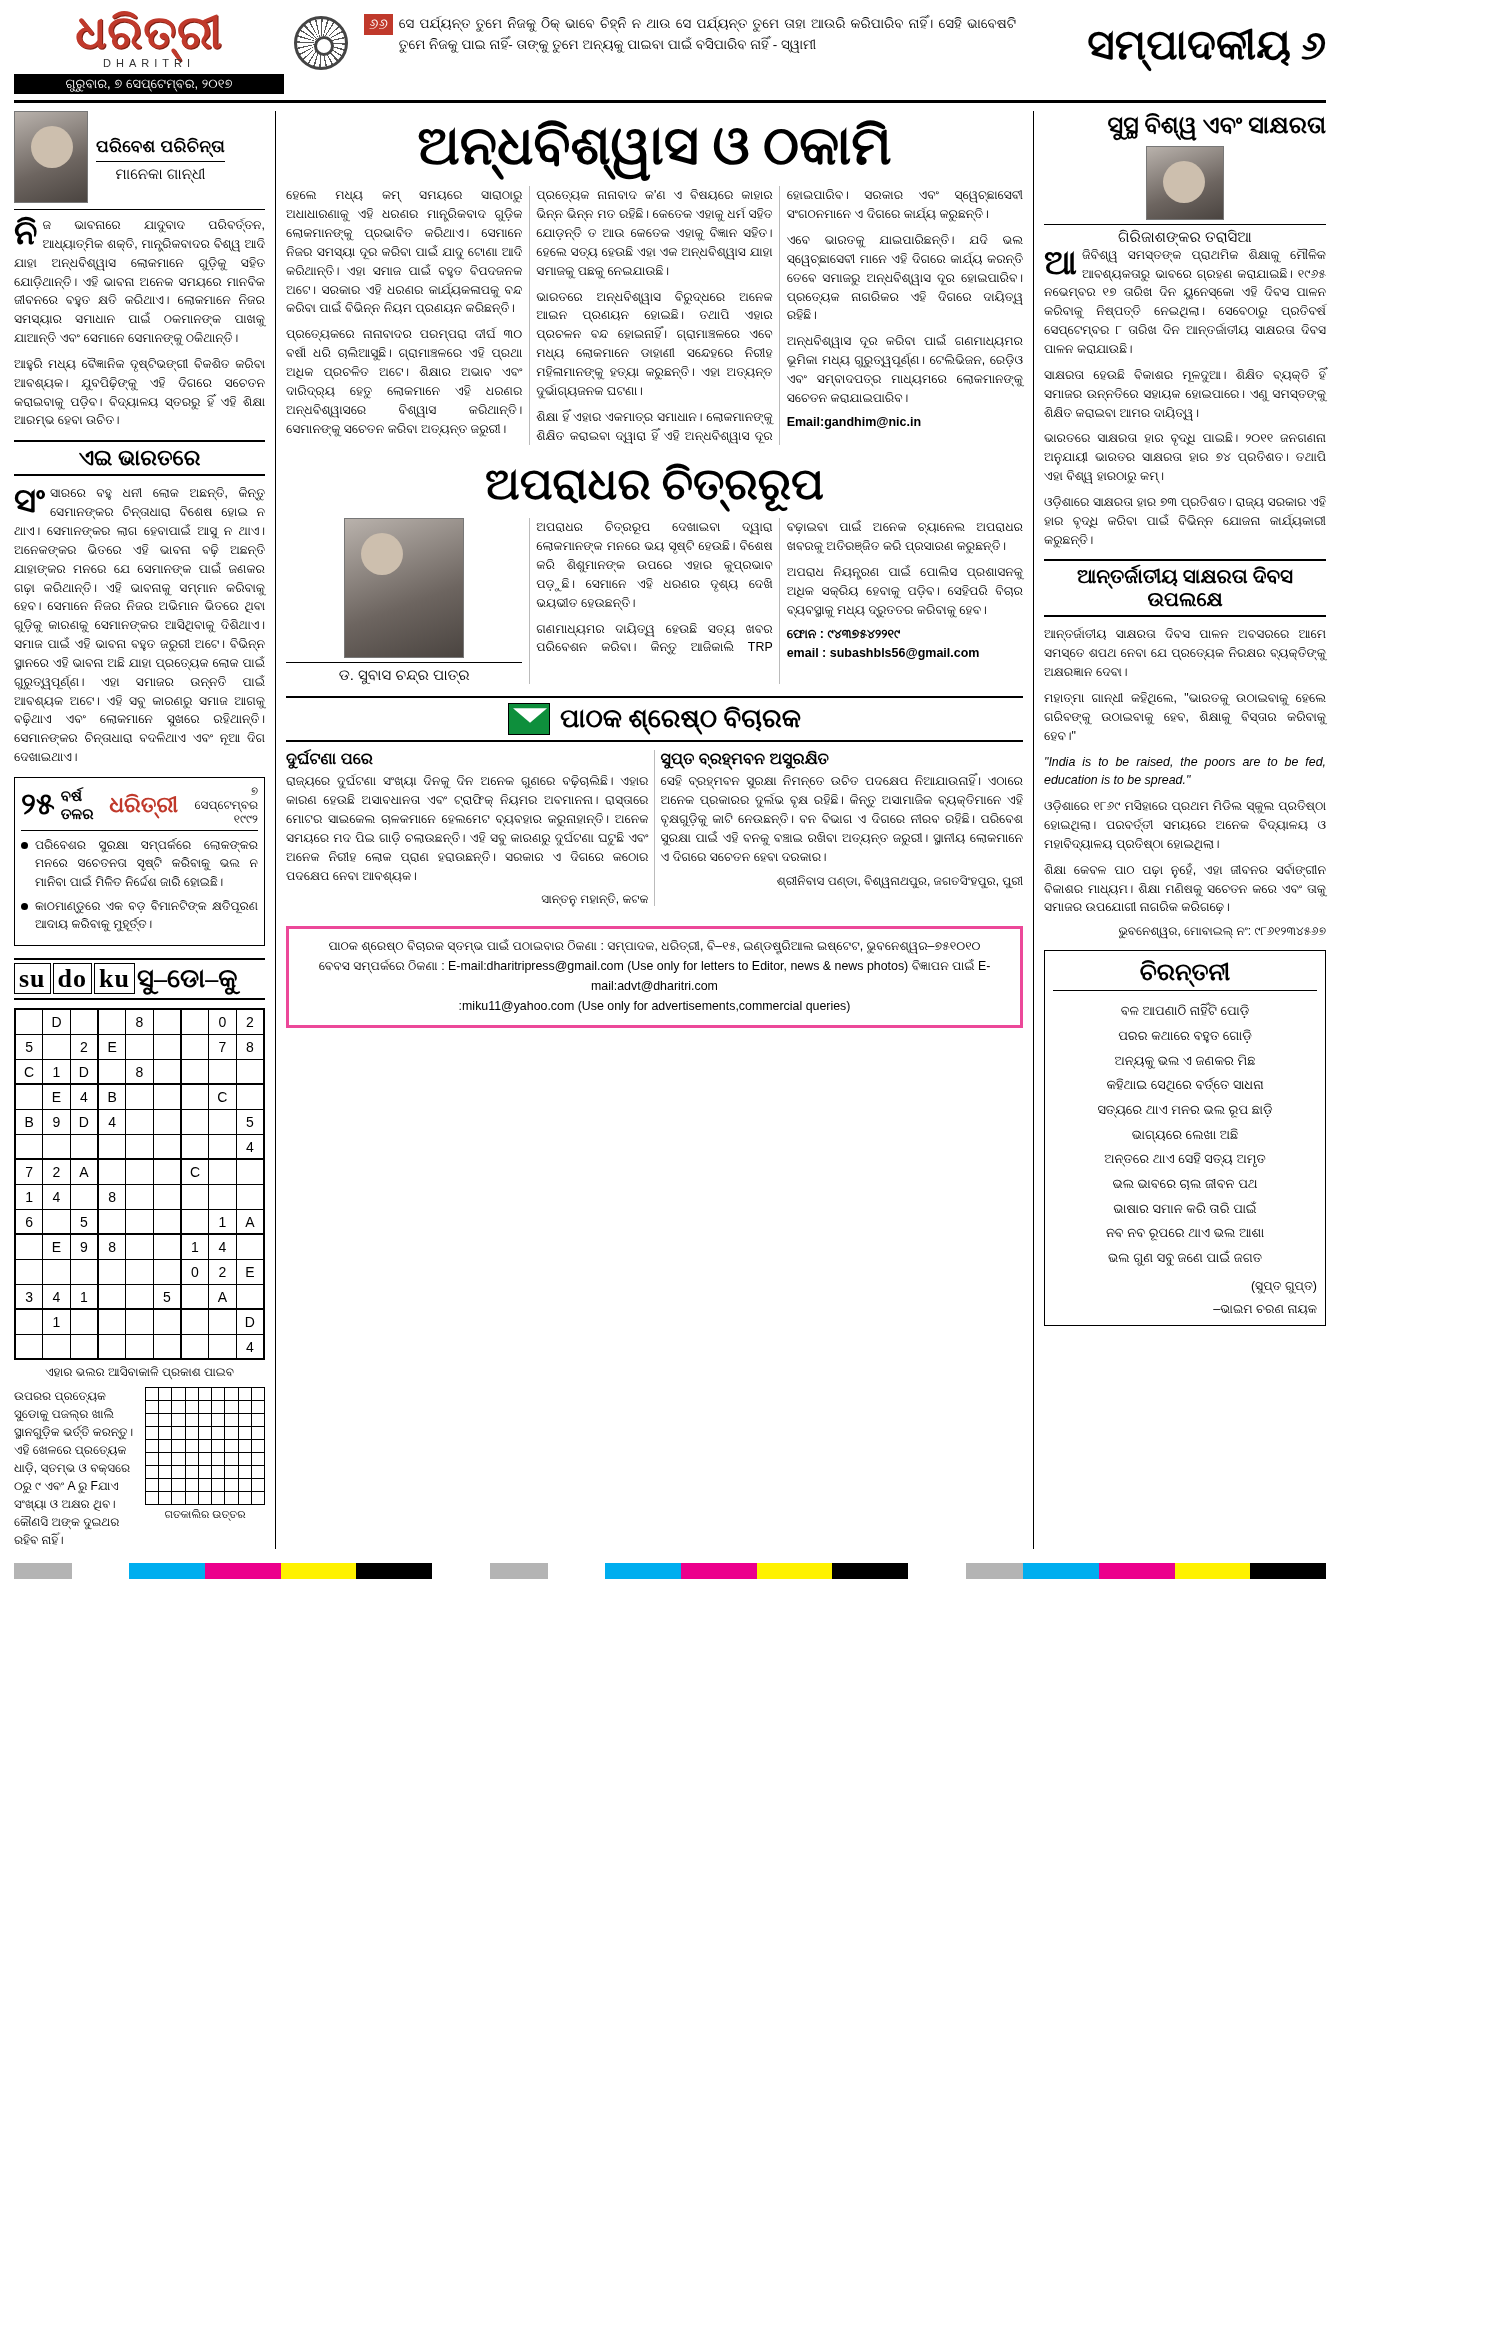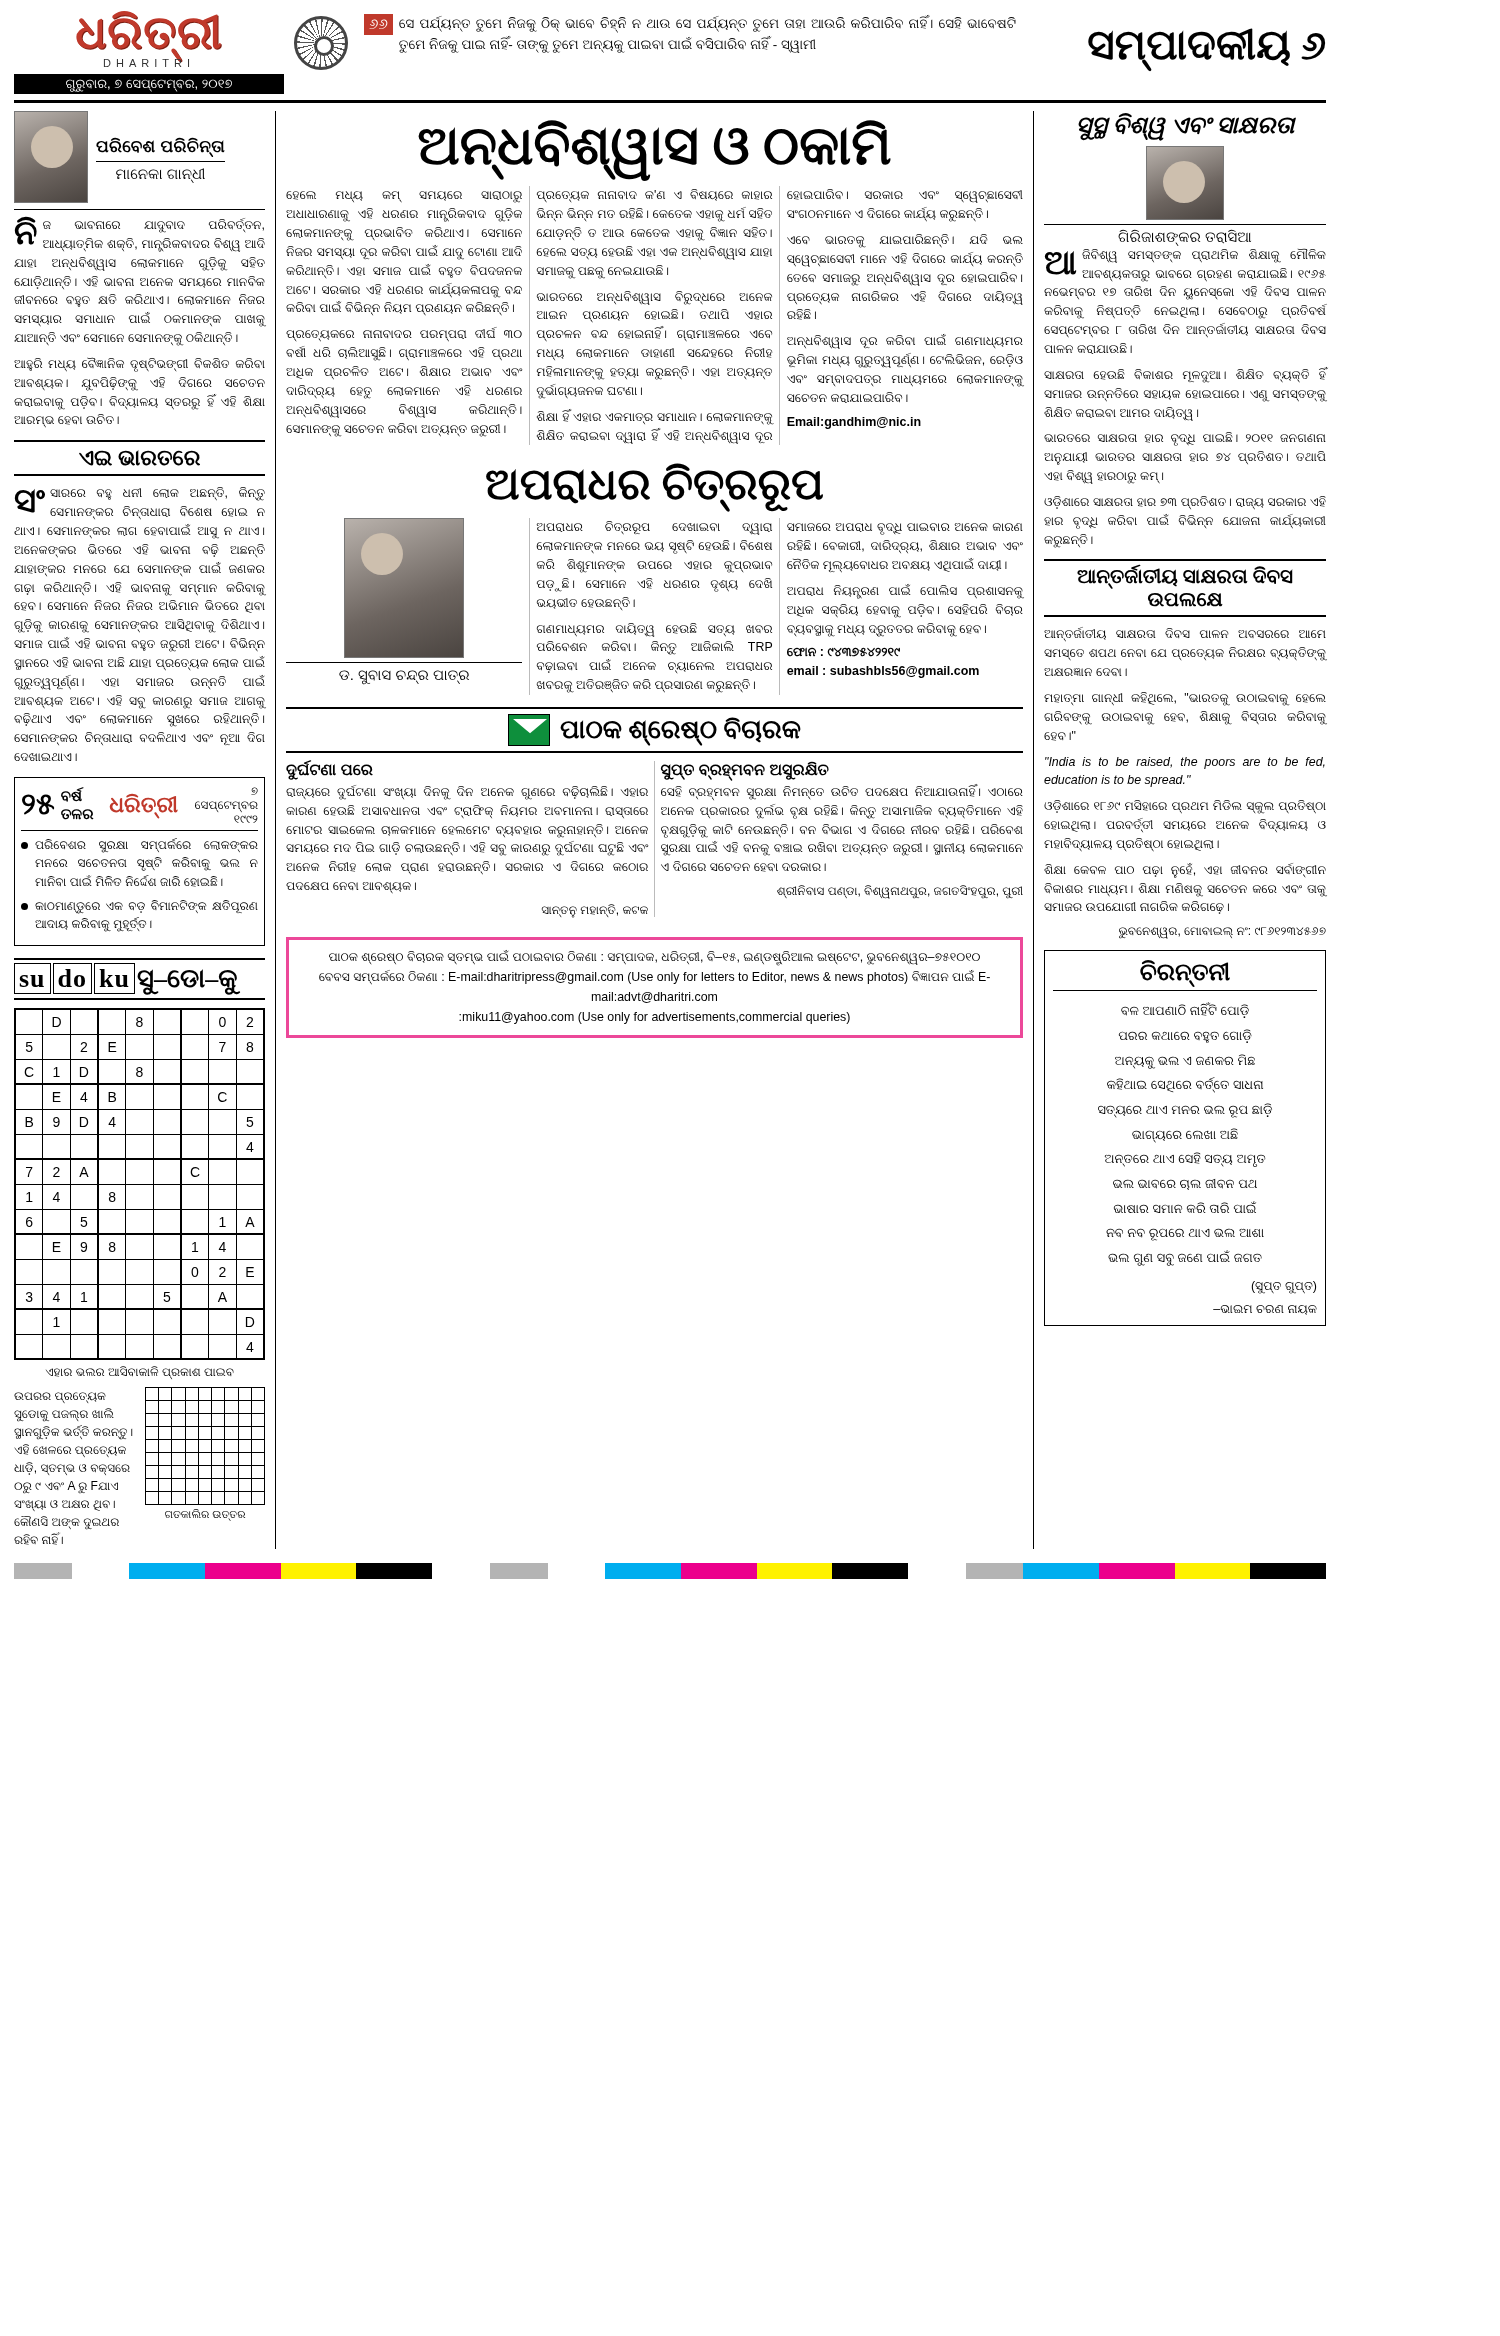--- a/index.html
+++ b/index.html
@@ -145,24 +145,23 @@
     font-family:"Liberation Serif", serif;
     font-size: 44px;
     font-weight:bold;
     text-align:center;
     margin: 14px 0 8px;
   }
   .headline-right {
     font-family:"Liberation Serif", serif;
     font-size: 24px;
     font-weight:bold;
-    text-align:center;
+    text-align:right;
     line-height:1.2;
     margin-bottom:6px;
-    font-style:italic;
   }
   .subhead {
     font-family:"Liberation Serif", serif;
     font-size: 20px;
     font-weight:bold;
     text-align:center;
     border-top:2px solid #000;
     border-bottom:2px solid #000;
     padding: 4px 0;
     margin: 10px 0 8px;
@@ -654,21 +653,20 @@
 
       <div class="headline-sub">ଅପରାଧର ଚିତ୍ରରୂପ</div>
 
       <div class="body-cols-3">
         <div style="break-inside:avoid; text-align:center; margin-bottom:1px;">
           <div class="portrait wide" style="margin:0 auto;"></div>
           <div class="author-name">ଡ. ସୁବାସ ଚନ୍ଦ୍ର ପାତ୍ର</div>
         </div>
         <p class="body">ଅପରାଧର ଚିତ୍ରରୂପ ଦେଖାଇବା ଦ୍ୱାରା ଲୋକମାନଙ୍କ ମନରେ ଭୟ ସୃଷ୍ଟି ହେଉଛି। ବିଶେଷ କରି ଶିଶୁମାନଙ୍କ ଉପରେ ଏହାର କୁପ୍ରଭାବ ପଡ଼ୁଛି। ସେମାନେ ଏହି ଧରଣର ଦୃଶ୍ୟ ଦେଖି ଭୟଭୀତ ହେଉଛନ୍ତି।</p>
         <p class="body">ଗଣମାଧ୍ୟମର ଦାୟିତ୍ୱ ହେଉଛି ସତ୍ୟ ଖବର ପରିବେଶନ କରିବା। କିନ୍ତୁ ଆଜିକାଲି TRP ବଢ଼ାଇବା ପାଇଁ ଅନେକ ଚ୍ୟାନେଲ ଅପରାଧର ଖବରକୁ ଅତିରଞ୍ଜିତ କରି ପ୍ରସାରଣ କରୁଛନ୍ତି।</p>
-        <p class="body">ସମାଜରେ ଅପରାଧ ବୃଦ୍ଧି ପାଇବାର ଅନେକ କାରଣ ରହିଛି। ବେକାରୀ, ଦାରିଦ୍ର୍ୟ, ଶିକ୍ଷାର ଅଭାବ ଏବଂ ନୈତିକ ମୂଲ୍ୟବୋଧର ଅବକ୍ଷୟ ଏଥିପାଇଁ ଦାୟୀ।</p>
         <p class="body">ଅପରାଧ ନିୟନ୍ତ୍ରଣ ପାଇଁ ପୋଲିସ ପ୍ରଶାସନକୁ ଅଧିକ ସକ୍ରିୟ ହେବାକୁ ପଡ଼ିବ। ସେହିପରି ବିଚାର ବ୍ୟବସ୍ଥାକୁ ମଧ୍ୟ ଦ୍ରୁତତର କରିବାକୁ ହେବ।</p>
         <div class="email-line">ଫୋନ : ୯୪୩୭୫୪୨୨୧୯</div>
         <div class="email-line">email : subashbls56@gmail.com</div>
       </div>
 
       <div class="letters-head">
         <div class="letters-icon"></div>
         <div class="letters-title">ପାଠକ ଶ୍ରେଷ୍ଠ ବିଚାରକ</div>
       </div>
 

